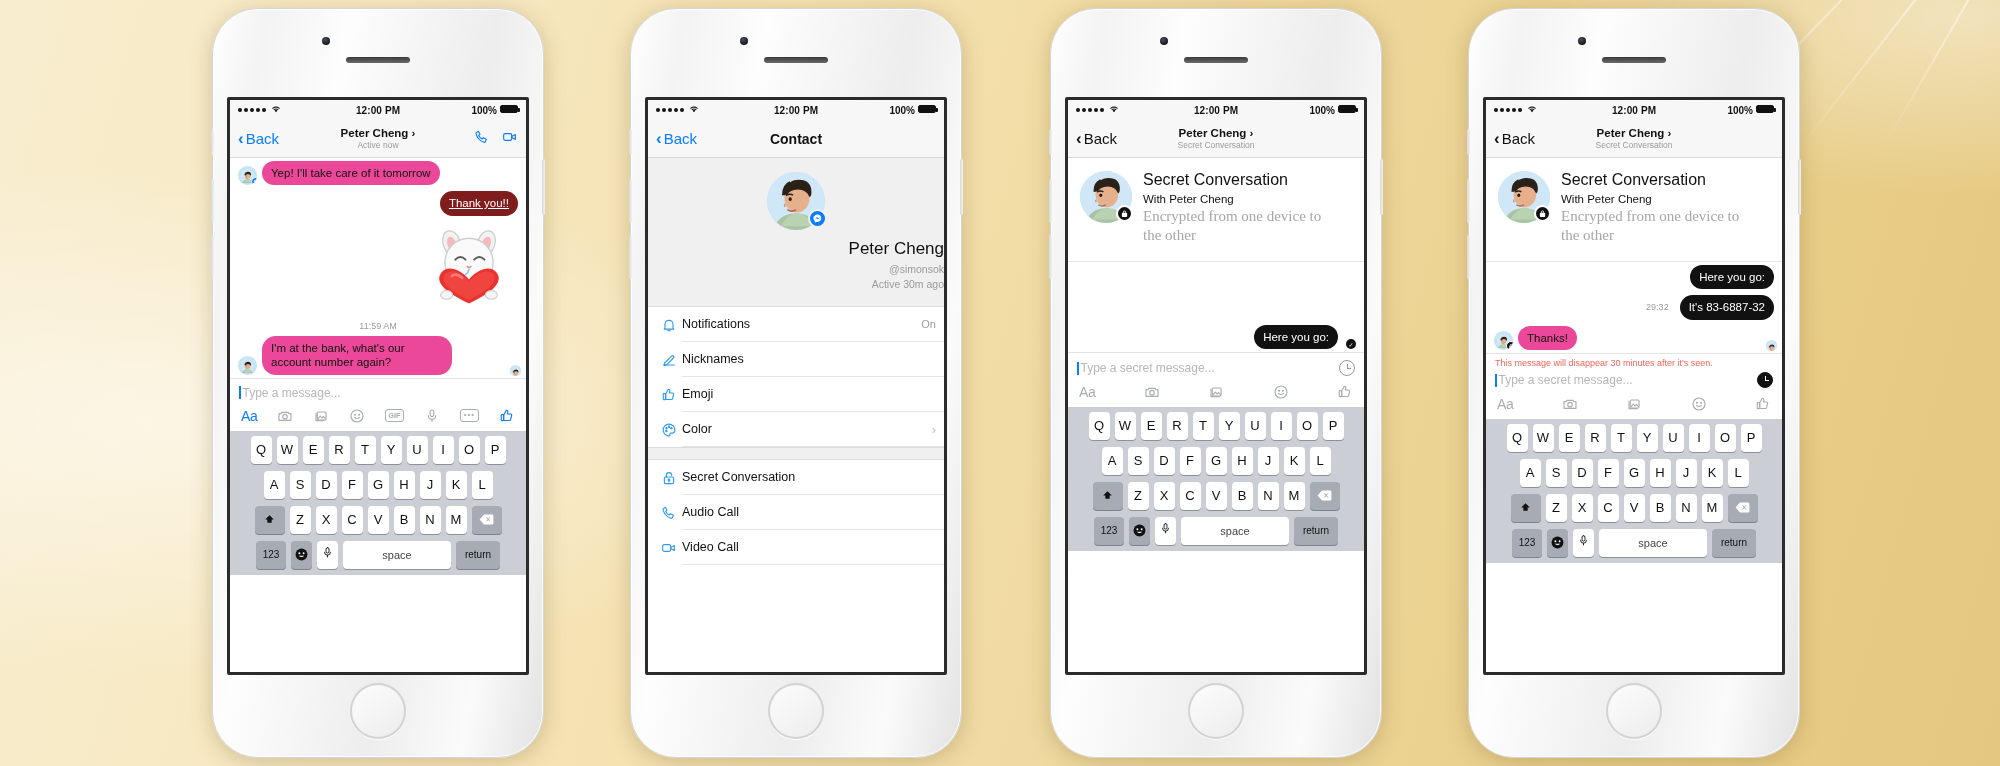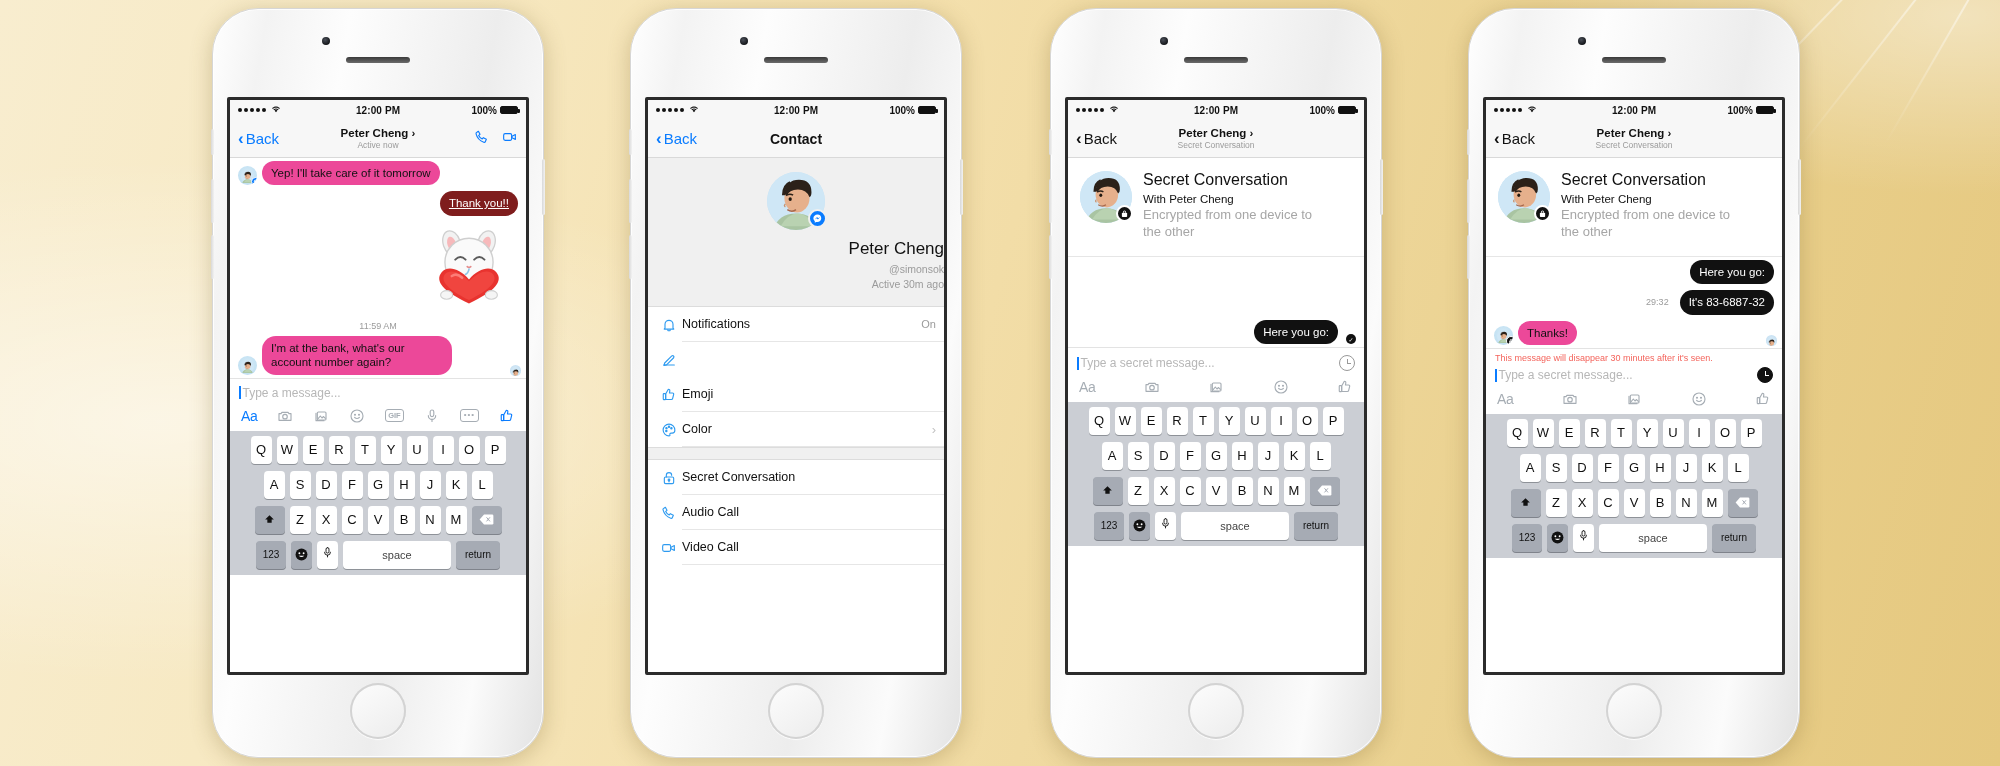--- a/index.html
+++ b/index.html
@@ -59,21 +59,21 @@
 
   
   .statusbar {
     height:20px; background:#f7f7f7; display:flex; align-items:center;
     padding:0 8px; font-size:10px; font-weight:bold; color:#111;
   }
   .sb-left { display:flex; align-items:center; gap:2px; flex:1; }
   .dot { width:4px; height:4px; border-radius:50%; background:#111; }
   .wifi { font-size:10px; margin-left:3px; line-height:1; }
   .sb-time { flex:0 0 auto; font-size:10px; letter-spacing:.1px; }
-  .sb-right { flex:1; display:flex; align-items:center; justify-content:flex-end; gap:3px; }
+  .sb-right { flex:1; display:flex; justify-content:flex-end; gap:3px; }
   .batt { width:18px; height:8px; border:1px solid #111; border-radius:2px; position:relative; }
   .batt::after{content:"";position:absolute;right:-3px;top:2px;width:2px;height:4px;background:#111;border-radius:0 1px 1px 0;}
   .batt i { display:block; height:100%; background:#111; width:100%; }
 
   
   .navbar {
     height:38px; background:#f7f7f7; border-bottom:1px solid #d9d9d9;
     display:flex; align-items:center; position:relative; padding:0 8px;
   }
   .nav-back { display:flex; align-items:center; color:#0a7cff; font-size:15px; gap:2px; cursor:pointer; z-index:2;}
@@ -196,21 +196,21 @@
   .row-chev { color:#c3c3c3; font-size:13px; margin-left:auto; }
 
   
   .sc-card { display:flex; gap:11px; padding:13px 12px 16px; background:#fff; border-bottom:1px solid #e6e6e6; }
   .sc-av { width:52px; height:52px; flex:0 0 auto; position:relative;
            background:radial-gradient(circle at 50% 40%, #dbeefa 0%, #c6e3f4 62%, #bdd9ee 100%);
            border-radius:50%; }
   .sc-av .clip { position:absolute; inset:0; border-radius:50%; overflow:hidden; }
   .sc-title { font-size:16px; color:#111; line-height:1.15; }
   .sc-sub { font-size:11.5px; color:#111; margin-top:4px; }
-  .sc-desc { font-size:13px; color:#a6a6a6; margin-top:2px; line-height:1.25; max-width:180px; }
+  .sc-desc { font-size:15px; color:#a6a6a6; margin-top:2px; line-height:1.25; max-width:180px;font-family:Liberation Serif, serif; }
 </style>
 </head>
 <body>
 
 <div class="bg-streak" style="right:60px;top:-30px;width:2px;height:230px;transform:rotate(38deg);"></div>
 <div class="bg-streak" style="right:110px;top:-50px;width:1.5px;height:300px;transform:rotate(44deg);"></div>
 <div class="bg-streak" style="right:20px;top:-20px;width:1.5px;height:190px;transform:rotate(30deg);"></div>
 
 <div id="stage">
     <div class="phone" style="left: 212px;">
@@ -524,20 +524,23 @@
               <span class="row-val">On</span>
             </div>
           </div>
           <div class="row">
             <span class="row-ico">
               <svg width="16" height="16" viewBox="0 0 24 24" fill="none" stroke="#2f9bf0" stroke-width="1.7" stroke-linecap="round" stroke-linejoin="round">
                 <path d="M4 19.5h16"></path>
                 <path d="M5.5 16.5 16.2 5.8a2 2 0 0 1 2.8 2.8L8.3 19.3 4.5 20z"></path>
               </svg>
             </span>
+            <div class="row-lbl">
+              <span>Nicknames</span>
+            </div>
           </div>
           <div class="row">
             <span class="row-ico">
               <svg width="16" height="16" viewBox="0 0 24 24" fill="none" stroke="#2f9bf0" stroke-width="1.7" stroke-linecap="round" stroke-linejoin="round">
                 <path d="M7 10.5 11 3.4c1.6 0 2.4 1 2.2 2.4L12.7 9h4.6c1.2 0 2 1.1 1.7 2.2l-1.5 6c-.2 1-1 1.6-2 1.6H7z"></path>
                 <rect x="3.4" y="10" width="3.6" height="9" rx="1"></rect>
               </svg>
             </span>
             <div class="row-lbl">
               <span>Emoji</span>

